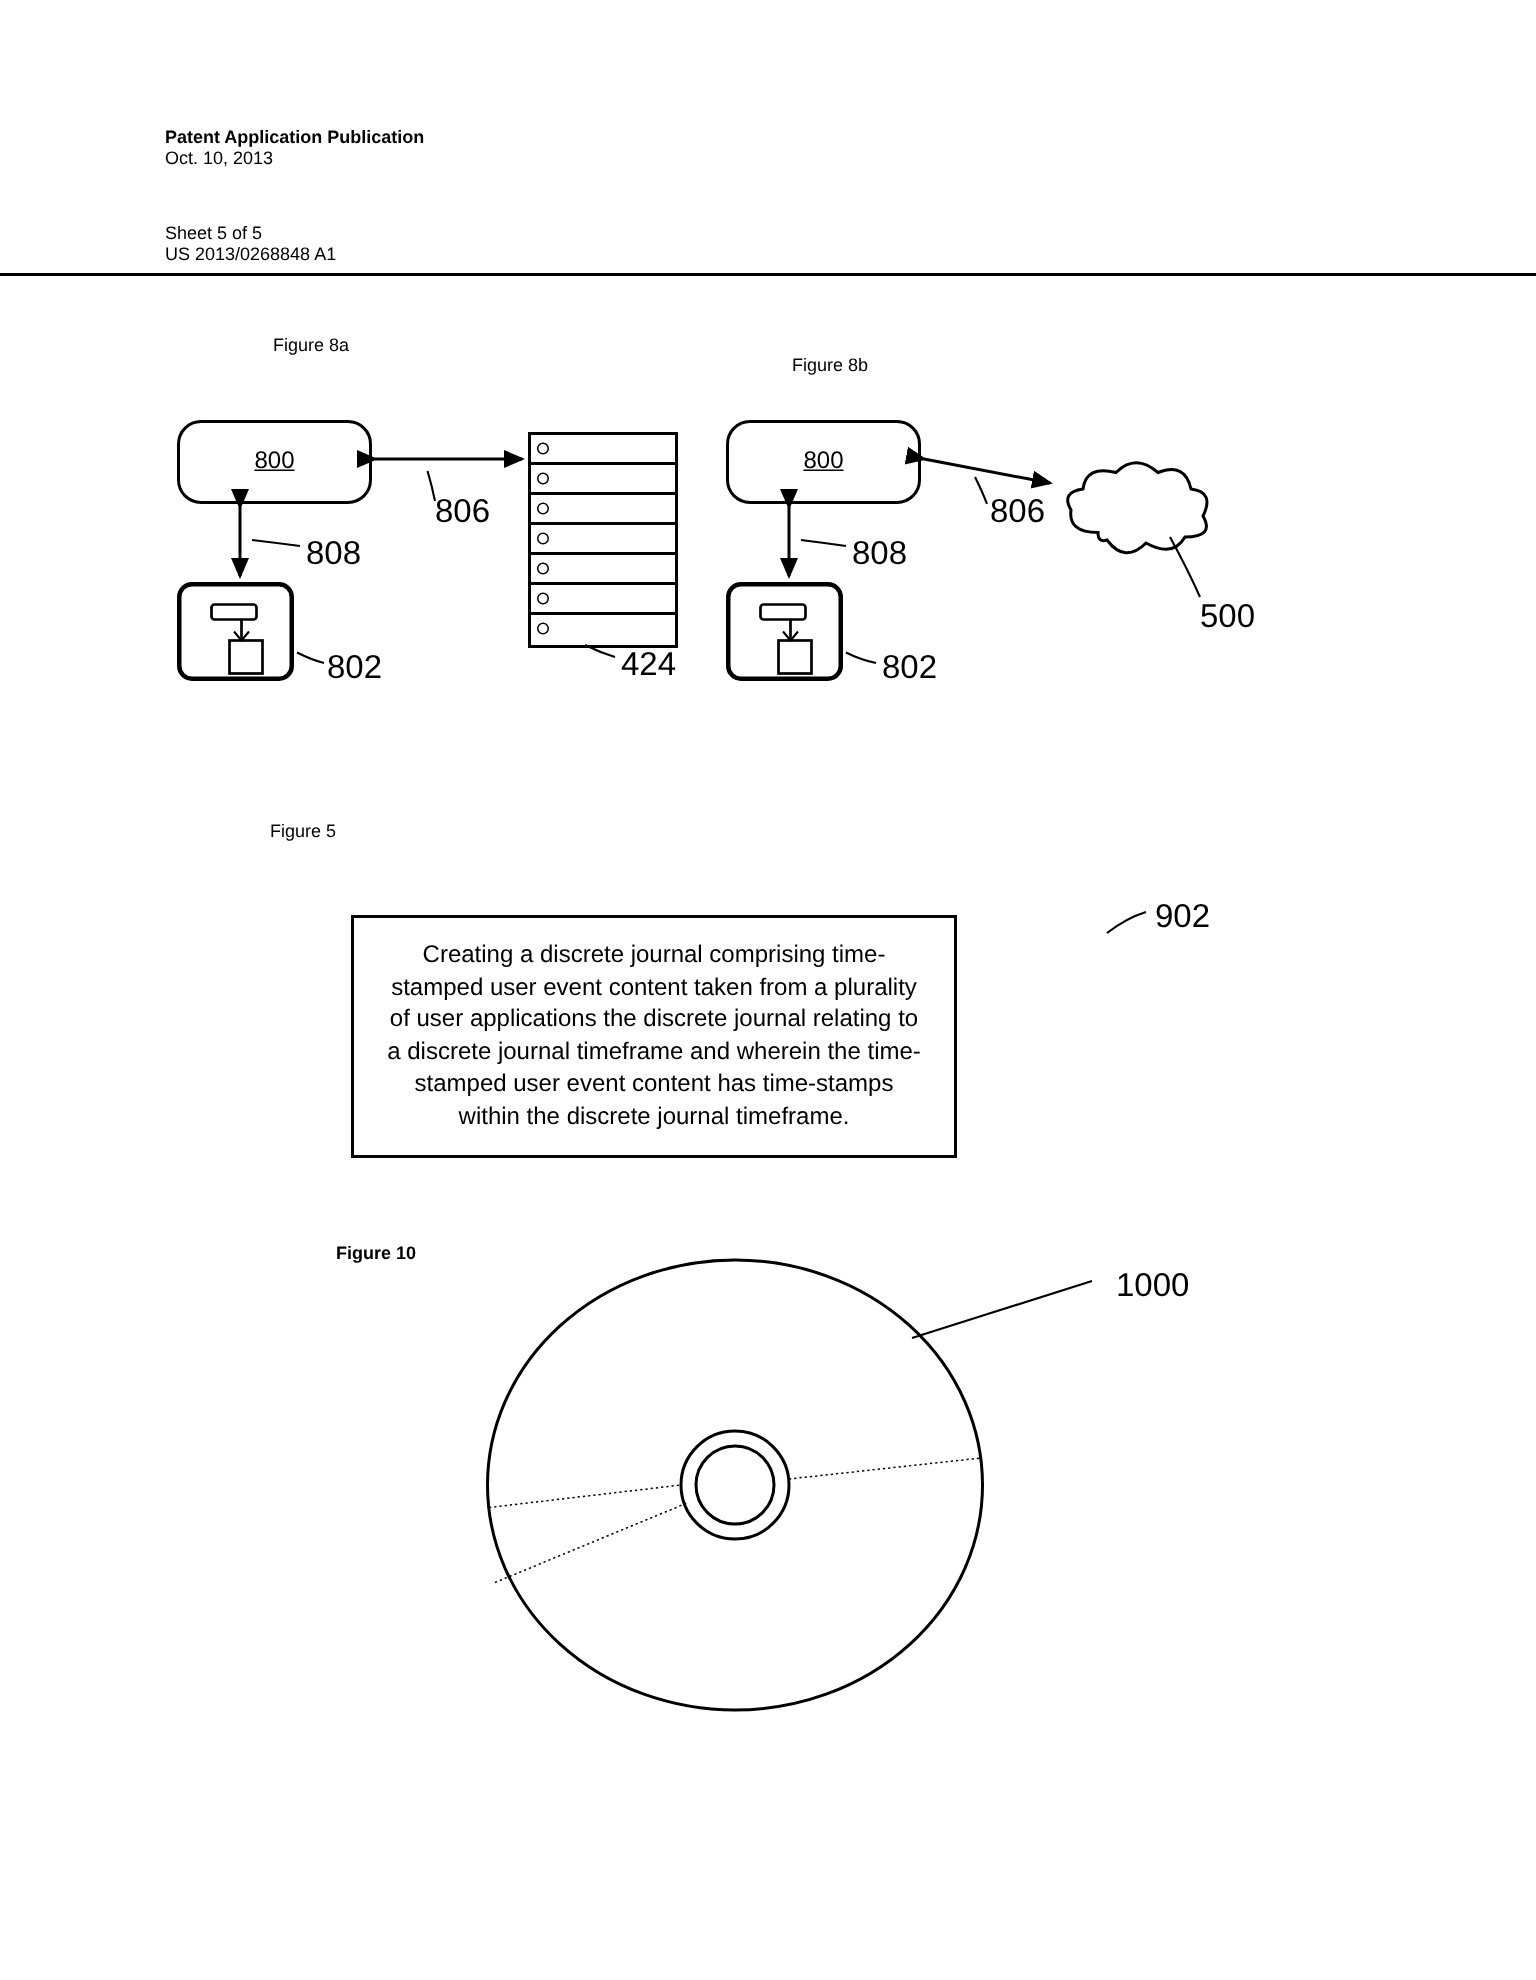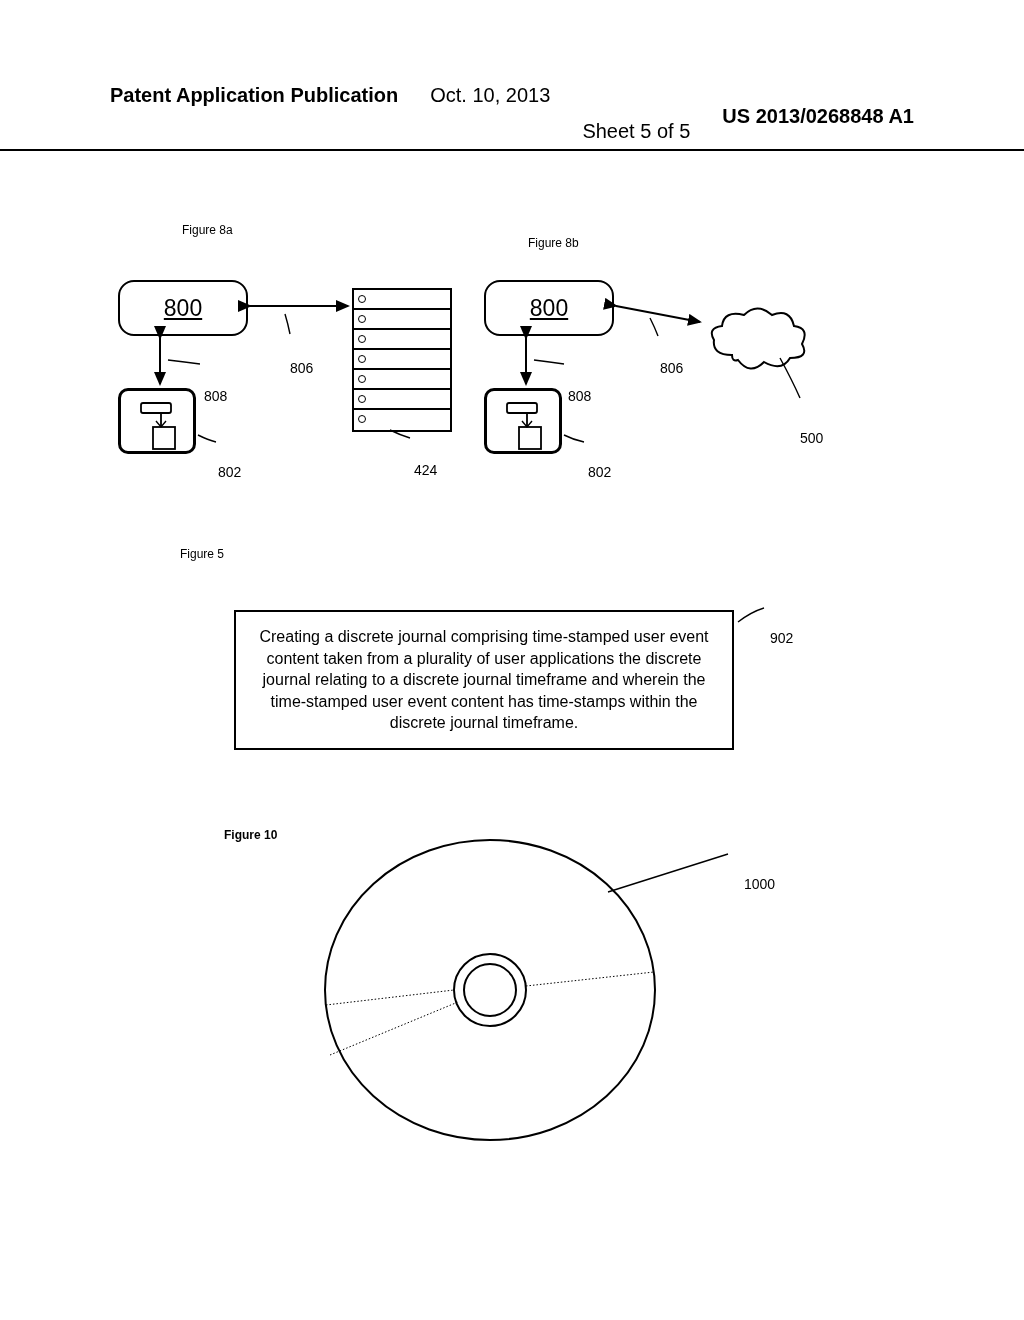--- a/index.html
+++ b/index.html
@@ -15,28 +15,29 @@
       position: relative;
     }
     .header {
       position: absolute;
       top: 84px;
       left: 0;
       width: 100%;
       padding: 0 110px;
       display: flex;
       justify-content: space-between;
-      font-size: 20px;
+      font-size: 12px;
       border-bottom: 2px solid #000;
       padding-bottom: 6px;
+      flex-direction: column;
     }
     .header .pub-title { font-weight: bold; }
     .header .date { font-weight: normal; }
     .header .sheet { font-weight: normal; margin-top: 36px; }
-    .header .docnum { font-weight: bold; margin-top: 21px; }
+    .header .docnum { font-weight: normal; }
     
     .fig-label {
       position: absolute;
       font-size: 12px;
     }
     
     
     .fig8a-label { top: 223px; left: 182px; }
     .fig8b-label { top: 236px; left: 528px; }
     
@@ -49,21 +50,21 @@
     }
     
     .rounded-box {
       position: absolute;
       border: 2px solid #000;
       border-radius: 16px;
       text-align: center;
       display: flex;
       align-items: center;
       justify-content: center;
-      font-size: 23px;
+      font-size: 16px;
       text-decoration: underline;
     }
     
     .computer-box {
       position: absolute;
       border: 3px solid #000;
       border-radius: 10px;
     }
     
     .server-box {
@@ -82,31 +83,30 @@
       border-radius: 50%;
       position: absolute;
       left: 4px;
       top: 5px;
     }
     
     .cloud { position: absolute; }
     
     .ref-label {
       position: absolute;
-      font-size: 14px;
-      margin-top: 32px;
+      font-size: 22px;
     }
     
     
     .fig9-label { top: 547px; left: 180px; }
     .fig9-box {
       position: absolute;
       top: 610px;
       left: 234px;
-      width: 500px;
+      width: 404px;
       border: 2px solid #000;
       padding: 14px 20px;
       text-align: center;
       font-size: 16px;
       line-height: 1.35;
     }
     
     
     .fig10-label { top: 828px; left: 224px; font-weight: bold; }
     .fig10-svg {

